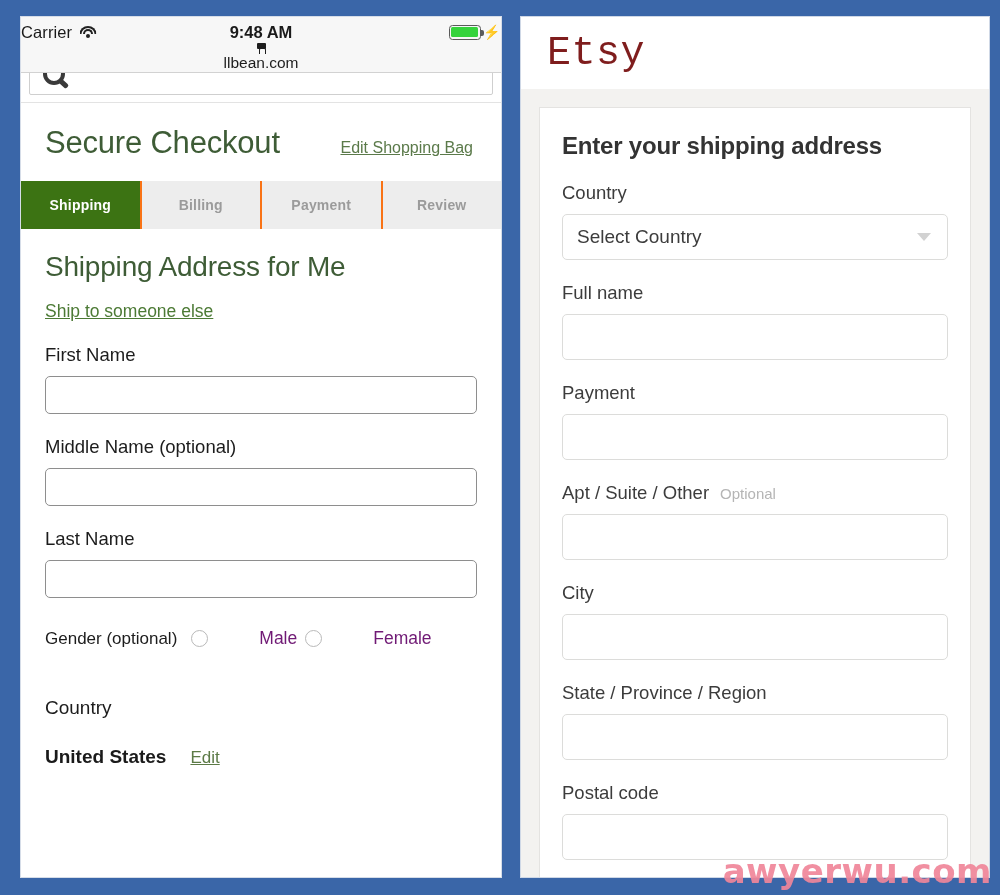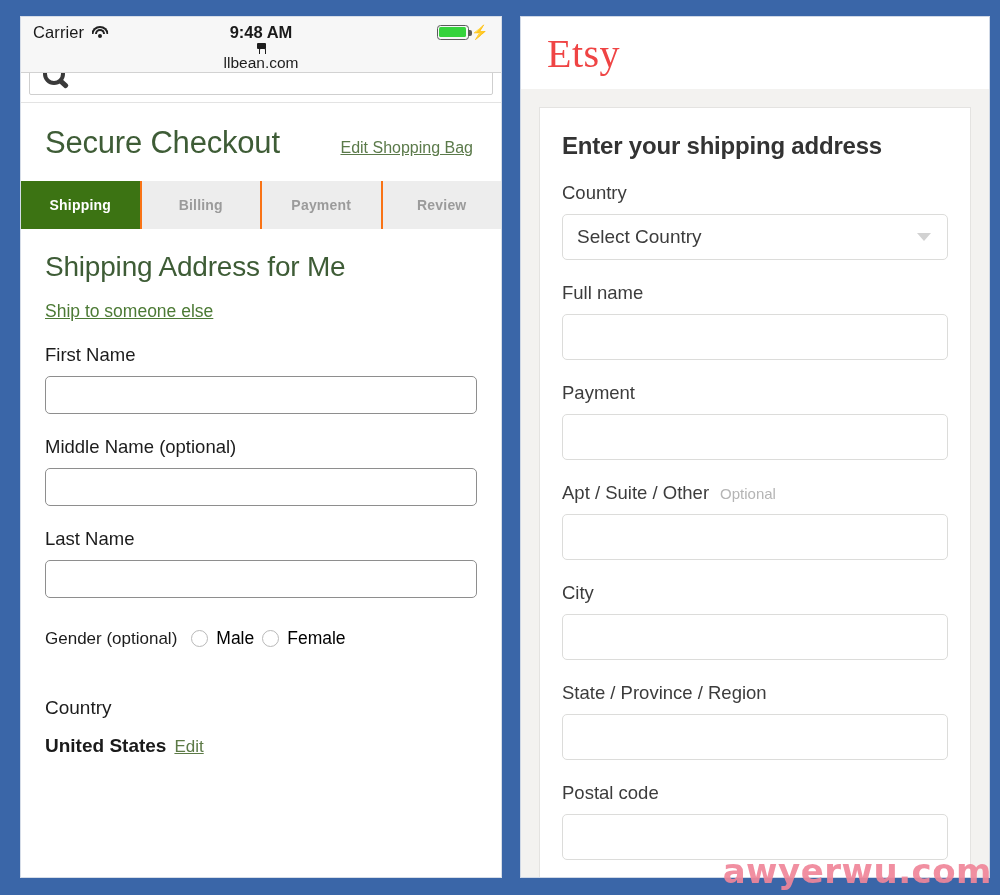--- a/index.html
+++ b/index.html
@@ -15,21 +15,21 @@
   .phone {
     position: absolute; left: 20px; top: 16px;
     width: 482px; height: 862px;
     background: #ffffff;
     border: 1px solid #d6dde8;
     overflow: hidden;
   }
   .statusbar {
     height: 30px; background: #f7f7f7;
     display: flex; align-items: center;
-    padding: 0 12px; position: relative;
+    padding: 0 0; position: relative;
     font-size: 17px; color: #1a1a1a;
   }
   .sb-left { display: flex; align-items: center; gap: 7px; }
   .sb-carrier { font-size: 16.5px; letter-spacing: .1px; }
   .wifi-ico { display:inline-block; width: 17px; height: 13px; position: relative; }
   .wifi-ico i { position:absolute; display:block; border: 2px solid #222; border-bottom:none;
     border-radius: 50% 50% 0 0 / 100% 100% 0 0; left:50%; transform: translateX(-50%); }
   .wifi-ico i.a { width:17px; height:8px; top:0; }
   .wifi-ico i.b { width:10px; height:5px; top:3.5px; }
   .wifi-ico i.c { width:4px; height:4px; top:8px; background:#222; border:none; border-radius:50%; }
@@ -65,36 +65,36 @@
   .sec-title { font-size: 28px; color:#3e5c36; font-weight:normal; letter-spacing:-.2px; }
   .ship-else { display:inline-block; margin-top:18px; font-size:17.5px; color:#4c7a35; text-decoration:underline; cursor:pointer;}
   .fld { margin-top: 22px; }
   .fld-label { font-size: 18.5px; color:#1c1c1c; margin-bottom: 10px; }
   .fld-input { width:100%; height: 38px; border:1.4px solid #8e8e8e; border-radius:5px; background:#fff; }
 
   .gender-row { display:flex; align-items:center; gap:8px; margin-top: 30px; }
   .gender-label { font-size:17px; color:#1c1c1c; margin-right:6px; }
   .radio-opt { display:flex; align-items:center; gap:8px; cursor:pointer; }
   .radio { width:17px; height:17px; border:1.6px solid #b9b9b9; border-radius:50%; background:#fff; }
-  .radio-txt { font-size:17.5px; color:#000000; }
+  .radio-txt { font-size:17.5px; color:#701a75;margin-left:43px; }
 
   .country-block { margin-top: 48px; }
   .country-label { font-size:19px; color:#1c1c1c; }
-  .country-val-row { margin-top:16px; display:flex; align-items:baseline; gap:8px; }
+  .country-val-row { margin-top:27px; display:flex; align-items:baseline; gap:24px; }
   .country-val { font-size:19px; font-weight:bold; color:#1a1a1a; }
   .country-edit { font-size:17px; color:#5c7a46; text-decoration:underline; cursor:pointer;}
 
   
   .etsy {
     position:absolute; left: 520px; top: 16px;
     width: 470px; height: 862px;
     background:#f3f2f0; border:1px solid #cfd8e6; overflow:hidden;
   }
   .etsy-header { height: 72px; background:#fff; display:flex; align-items:center; padding-left: 26px; }
-  .etsy-logo { font-family: Liberation Serif, serif; font-size: 40px; color:#ef4444; letter-spacing: .5px; }
+  .etsy-logo { font-family: Liberation Mono, monospace; font-size: 40px; color:#7f1d1d; letter-spacing: .5px; }
   .etsy-card { margin: 18px 18px 0 18px; background:#fff; border:1px solid #e4e3e1; padding: 24px 22px 0 22px; min-height: 780px; }
   .etsy-title { font-size: 24px; font-weight:bold; color:#333; letter-spacing:-.2px; }
   .e-fld { margin-top: 22px; }
   .e-label { font-size: 18.5px; color:#3c3c3c; margin-bottom: 10px; display:flex; align-items:baseline; gap:11px; }
   .e-optional { font-size: 15px; color:#b5b5b5; }
   .e-input { width:100%; height: 46px; border:1px solid #dcdcda; border-radius:5px; background:#fff; }
   .e-select { width:100%; height: 46px; border:1px solid #dcdcda; border-radius:5px; background:#fff;
     display:flex; align-items:center; padding: 4px 14px; position:relative; cursor:pointer; }
   .e-select-val { font-size: 19px; color:#3c3c3c; }
   .chev { position:absolute; right: 16px; width:0; height:0;

